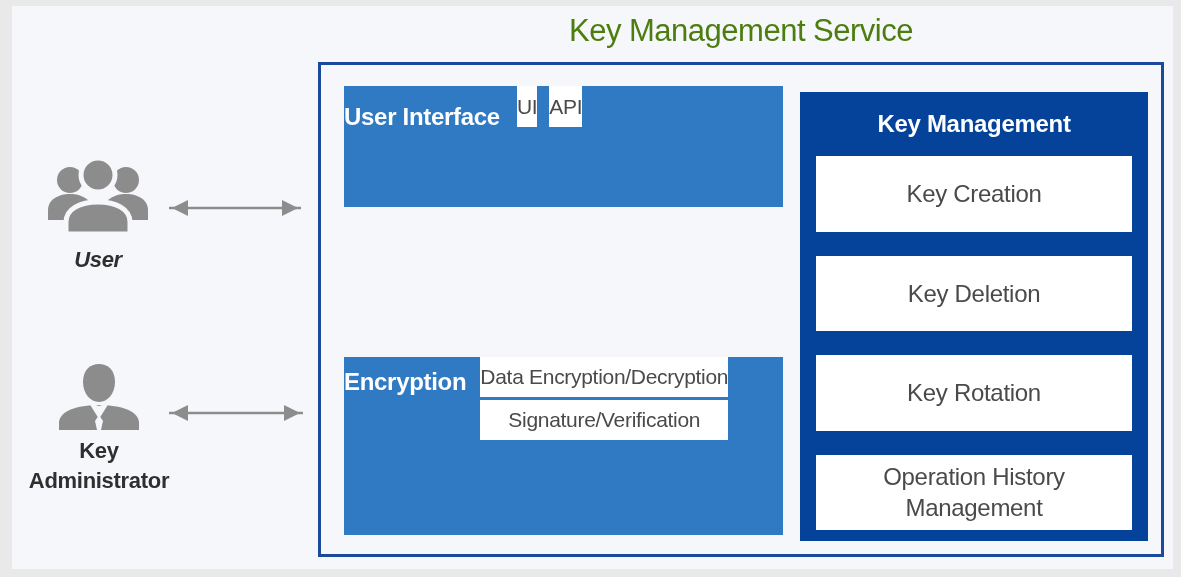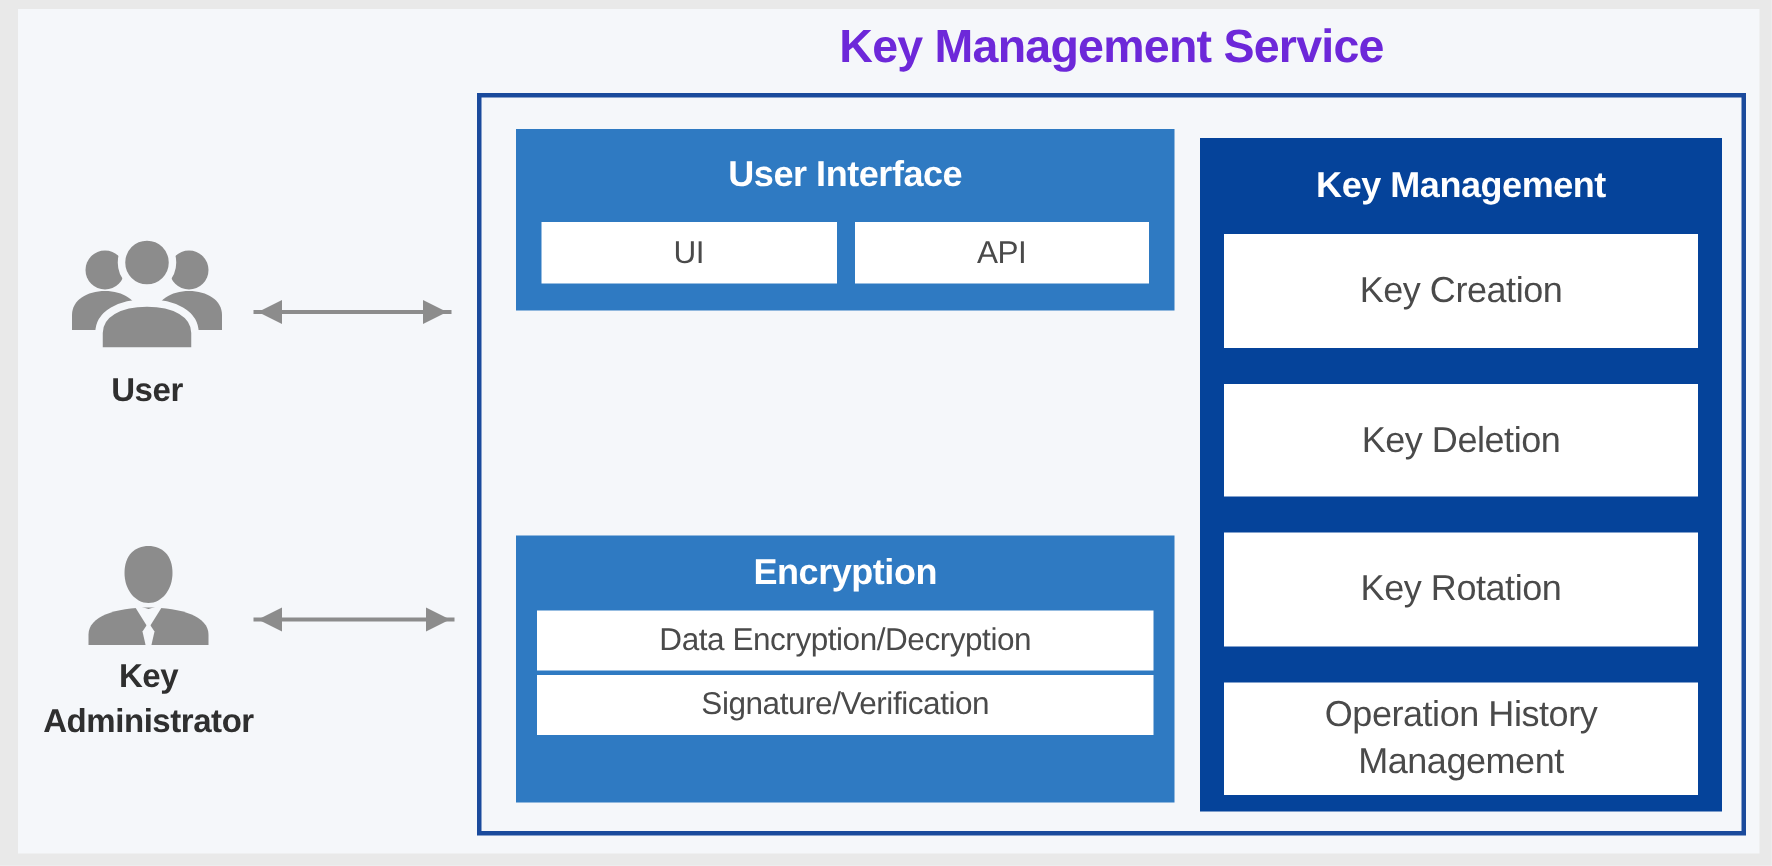--- a/index.html
+++ b/index.html
@@ -19,39 +19,39 @@
     left: 12px; top: 6px;
     width: 1161px; height: 563px;
     background: #f5f7fa;
   }
   .diagram-title {
     position: absolute;
     left: 318px; top: 8px;
     width: 846px; height: 46px;
     display: flex; align-items: center; justify-content: center;
     font-size: 31px;
-    font-weight: bold;
-    color: #6d28d9;
+    font-weight: normal;
+    color: #4d7c0f;
     letter-spacing: -0.5px;
   }
   .main-box {
     position: absolute;
     left: 318px; top: 62px;
     width: 846px; height: 495px;
     border: 3px solid #1a4a9c;
     background: transparent;
   }
   
   .section {
     position: absolute;
     left: 344px;
     width: 439px;
     background: #2f7ac2;
     display: flex;
-    flex-direction: column;
+    flex-direction: row;
   }
   .sec-user-interface   { top: 86px;  height: 121px; }
   .sec-auth-permissions { top: 221px; height: 122px; }
   .sec-encryption       { top: 357px; height: 178px; }
   .sec-header {
     flex: 0 0 auto;
     display: flex; align-items: center; justify-content: center;
     color: #ffffff;
     font-size: 24px;
     font-weight: bold;
@@ -126,21 +126,21 @@
   }
   .actor-user  { left: 38px; top: 150px; width: 120px; }
   .actor-admin { left: 18px; top: 360px; width: 162px; }
   .actor-label {
     font-size: 22px;
     font-weight: bold;
     color: #2f2f2f;
     line-height: 1.35;
     letter-spacing: -0.3px;
   }
-  .actor-user .actor-label  { margin-top: 3px; }
+  .actor-user .actor-label  { margin-top: 3px; font-style: italic; }
   .actor-admin .actor-label { margin-top: 4px; }
   .actor-icon { display: block; }
   
   .arrow {
     position: absolute;
     display: block;
   }
   .arrow-user  { left: 155px; top: 195px; }
   .arrow-admin { left: 155px; top: 400px; }
 </style>

